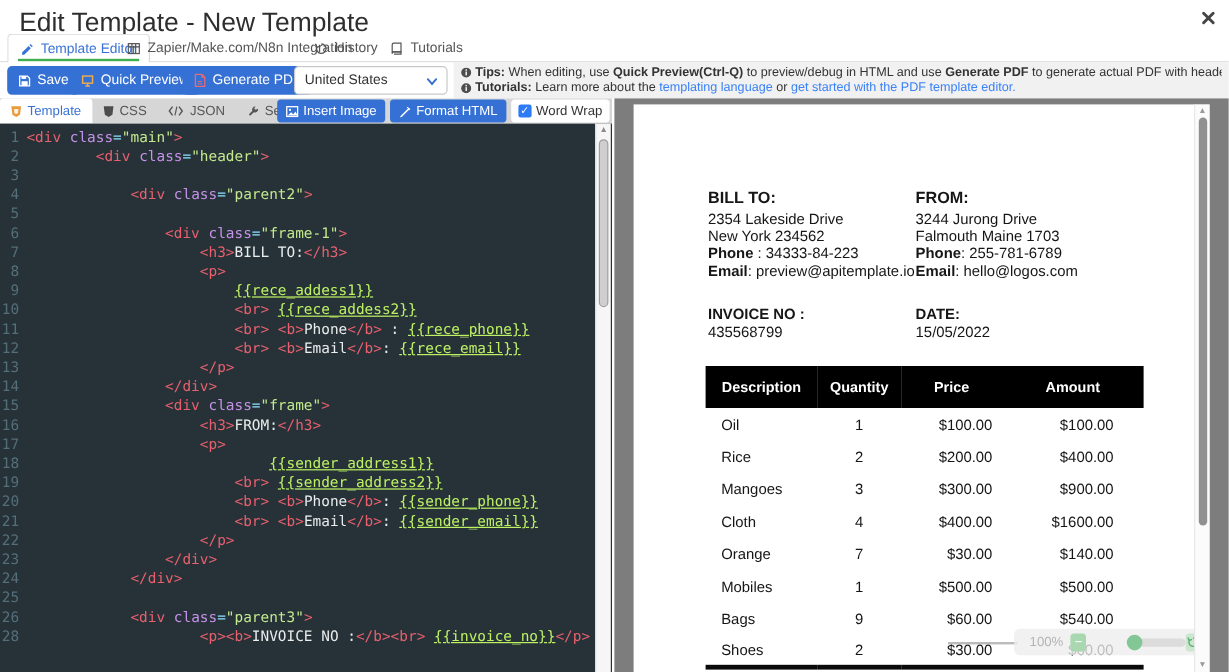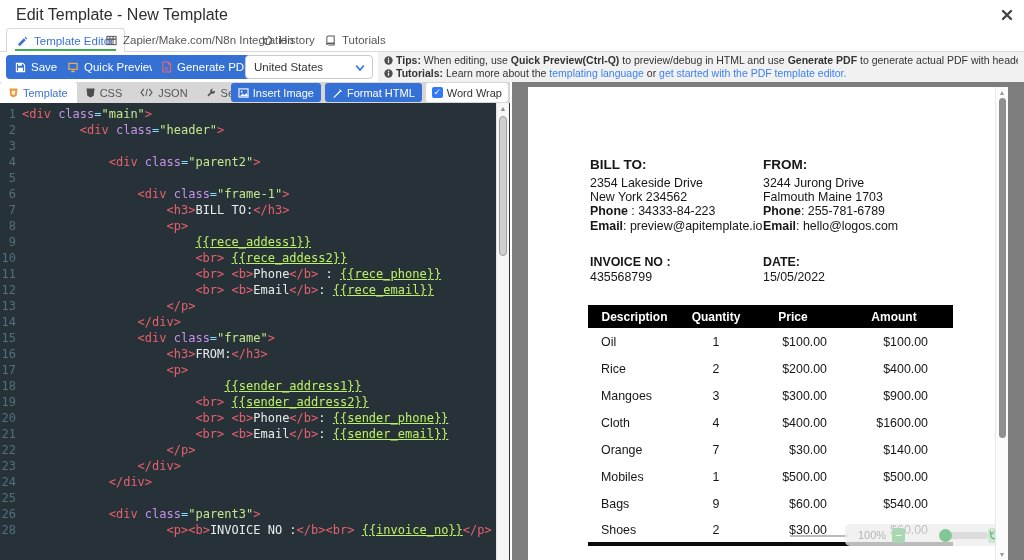--- a/index.html
+++ b/index.html
@@ -2,21 +2,21 @@
 <html><head>
 <meta charset="utf-8">
 <style>
   * { margin:0; padding:0; box-sizing:border-box; }
   html,body { width:1024px; height:560px; overflow:hidden; background:#fff;
     font-family:"Liberation Sans", sans-serif; }
   .app { position:relative; width:1024px; height:560px; background:#fff; }
 
   
   .titlebar { position:absolute; left:0; top:0; right:0; height:26px; }
-  .win-title { position:absolute; left:16px; top:6px; font-size:16px; color:#2e2e2e; }
+  .win-title { position:absolute; left:16px; top:6px; font-size:22px; color:#2e2e2e; }
   .close-btn { position:absolute; right:10px; top:8px; width:14px; height:14px; cursor:pointer; }
 
   
   .tabbar { position:absolute; left:0; top:26px; right:0; height:26px; border-bottom:1px solid #d9d9d9; }
   .top-tab { position:absolute; top:2px; height:24px; display:flex; align-items:center; gap:6px;
     font-size:11.5px; color:#555; padding:0 10px; cursor:pointer; }
   .top-tab.active { background:#fff; border:1px solid #d9d9d9; border-bottom:none;
     border-radius:4px 4px 0 0; color:#3a72d4; height:25px; }
   .top-tab.active::after { content:""; position:absolute; left:8px; right:8px; bottom:2px;
     height:2px; background:#3fae4e; }
@@ -91,21 +91,21 @@
   .addr-block .al { font-size:12.4px; line-height:14.2px; }
   .b { font-weight:bold; }
 
   .meta-block { position:absolute; top:168px; font-size:12.4px; line-height:15px; }
   .inv-block { left:62px; } .date-block { left:235px; }
 
   .invoice-table { position:absolute; left:60px; top:218px; width:365px;
     border-collapse:collapse; table-layout:fixed; font-size:12.4px;
     border-bottom:4px solid #0a0a0a; }
   .invoice-table th { background:#000; color:#fff; font-size:12px; font-weight:bold;
-    height:23px; text-align:center; }
+    height:35px; text-align:center; }
   .invoice-table td { height:27px; }
   .col0 { width:93px; } .col1 { width:70px; } .col2 { width:84px; } .col3 { width:118px; }
   td.col0 { text-align:left; padding-left:13px; }
   td.col1 { text-align:center; }
   td.col2 { text-align:right; padding-right:8px; }
   td.col3 { text-align:right; padding-right:25px; }
 
   .preview-scrollbar { position:absolute; right:0; top:0; bottom:0; width:13px;
     background:#fbfbfb; border-left:1px solid #e8e8e8; cursor:pointer; }
   .preview-scrollbar .arr { position:absolute; left:0; width:100%; text-align:center;

